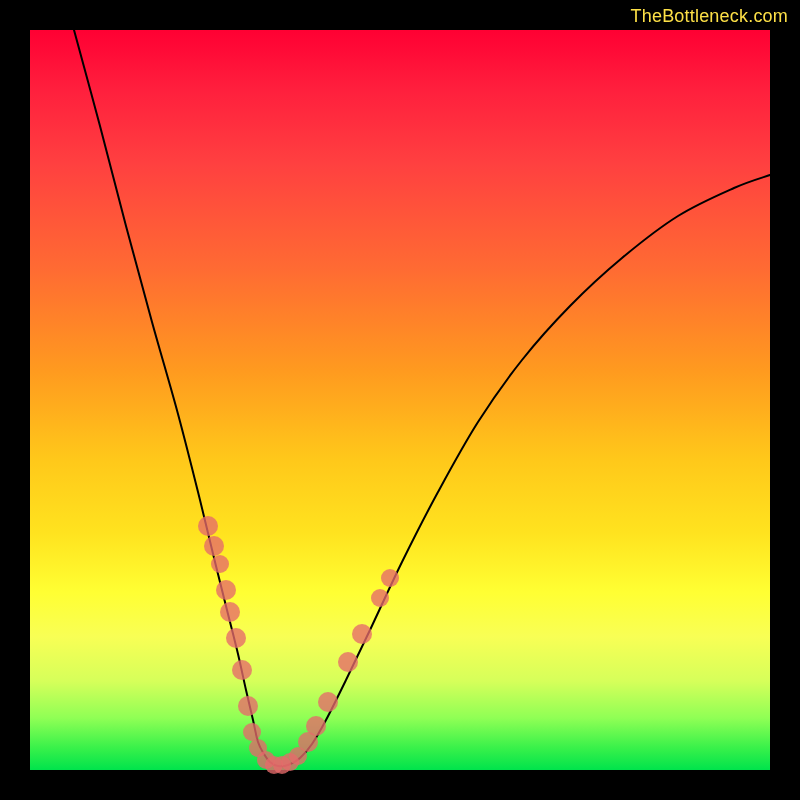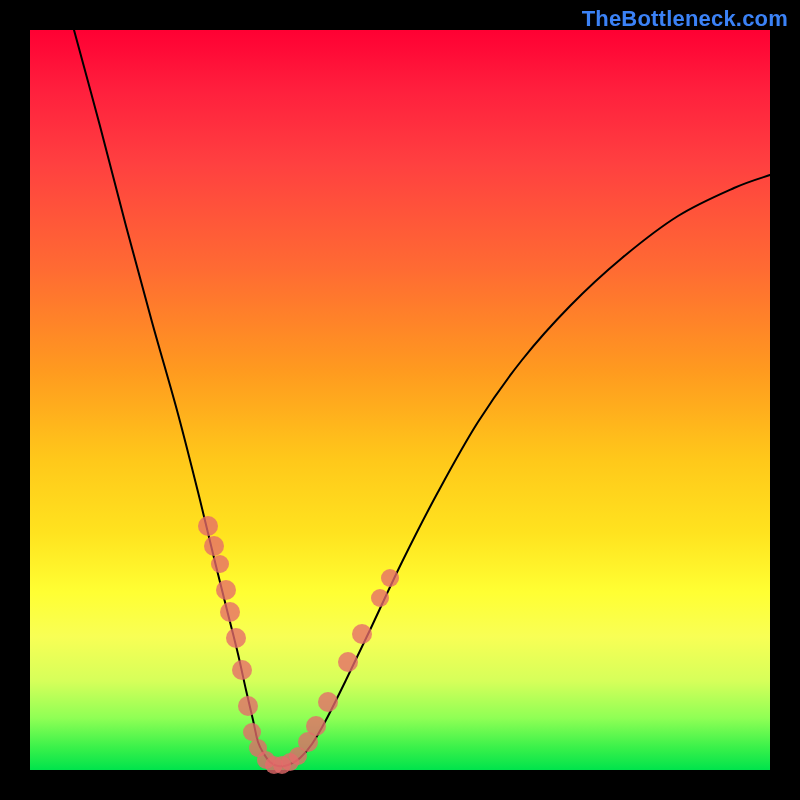--- a/index.html
+++ b/index.html
@@ -14,23 +14,23 @@
   .outer {
     position: relative;
     width: 800px;
     height: 800px;
     background: #000;
   }
   .watermark {
     position: absolute;
     top: 6px;
     right: 12px;
-    color: #3b82f6;
-    font-size: 22px;
-    font-weight: 700;
+    color: #fde047;
+    font-size: 18px;
+    font-weight: 400;
     letter-spacing: 0.2px;
     z-index: 10;
   }
   .plot {
     position: absolute;
     left: 30px;
     top: 30px;
     width: 740px;
     height: 740px;
     

